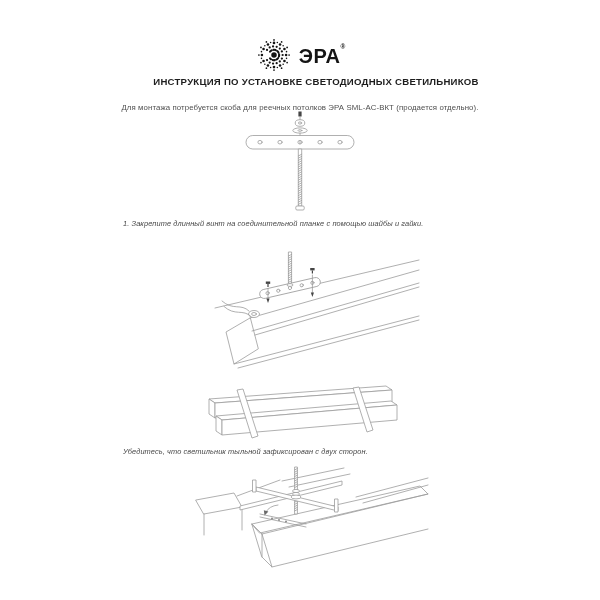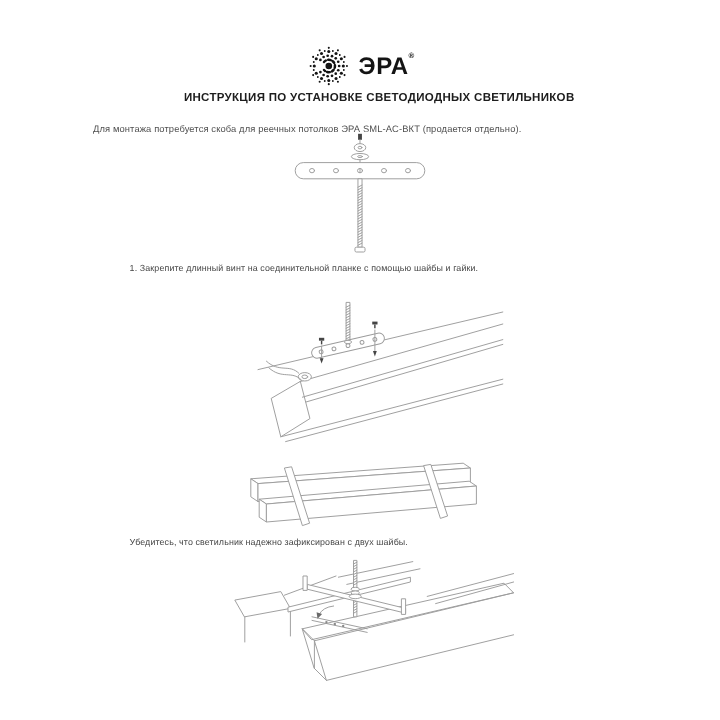--- a/index.html
+++ b/index.html
@@ -8,22 +8,22 @@
     font-family:"Liberation Sans","DejaVu Sans",sans-serif;color:#4f4f4f;
   }
   .logo{position:absolute;top:34px;left:0;width:600px;height:42px;
     display:flex;align-items:center;justify-content:center;gap:6px;}
   .logo svg{display:block;}
   .wordmark{font-size:20px;font-weight:800;color:#141414;letter-spacing:0.5px;line-height:1;}
   .wordmark sup{font-size:6.5px;font-weight:700;vertical-align:14px;letter-spacing:0;}
   .title{position:absolute;top:76px;left:0;width:600px;text-align:center;
     font-size:9.6px;font-weight:700;color:#1d1d1d;line-height:12.5px;letter-spacing:0.25px;padding-left:16px;}
   .note{position:absolute;top:103px;left:0;width:512px;text-align:center;
-    font-size:7.8px;color:#4f4f4f;letter-spacing:0.1px;}
-  .step{position:absolute;left:108px;font-size:7.4px;color:#474747;line-height:10.3px;letter-spacing:0.1px;}
+    font-size:7.8px;color:#4f4f4f;letter-spacing:0.1px;padding-left:44px;}
+  .step{position:absolute;left:123px;font-size:7.4px;color:#474747;line-height:10.3px;letter-spacing:0.1px;font-style:italic;}
   .fig{position:absolute;}
   .fig svg{display:block;overflow:visible;}
   
   .art{stroke:#9c9c9c;stroke-width:0.8;fill:none;stroke-linejoin:round;stroke-linecap:round;}
   .artw{stroke:#9c9c9c;stroke-width:0.8;fill:#ffffff;stroke-linejoin:round;}
   .dark{fill:#454545;stroke:none;}
 </style>
 </head>
 <body>
 
@@ -181,21 +181,21 @@
         <polygon points="32,37 207,22 201,18 26,33" class="artw"></polygon>
         <polygon points="26,33 32,37 32,52 26,48" class="artw"></polygon>
         <polygon points="32,37 207,22 207,37 32,52" class="artw"></polygon>
       </g>
       <polygon points="47,7 53,6 68,53 62,55" class="artw"></polygon>
       <polygon points="163,5 169,4 183,47 177,49" class="artw"></polygon>
     </svg>
   </div>
 
   <div class="step" style="top:447px;width:372px;">
-    <div>Убедитесь, что светильник надежно зафиксирован с двух шайбы.</div>
+    <div>Убедитесь, что светильник тыльной зафиксирован с двух сторон.</div>
   </div>
 
   <div class="fig" style="left:190px;top:467px;">
     <svg width="240" height="116" viewBox="0 0 240 116">
       <g>
         <path class="art" d="M92 14 L154 1"></path>
         <path class="art" d="M99 20 L160 7"></path>
         <path class="art" d="M166 30 L238 11"></path>
         <path class="art" d="M173 36 L238 18"></path>
         <path class="art" d="M47 29 L90 13"></path>

